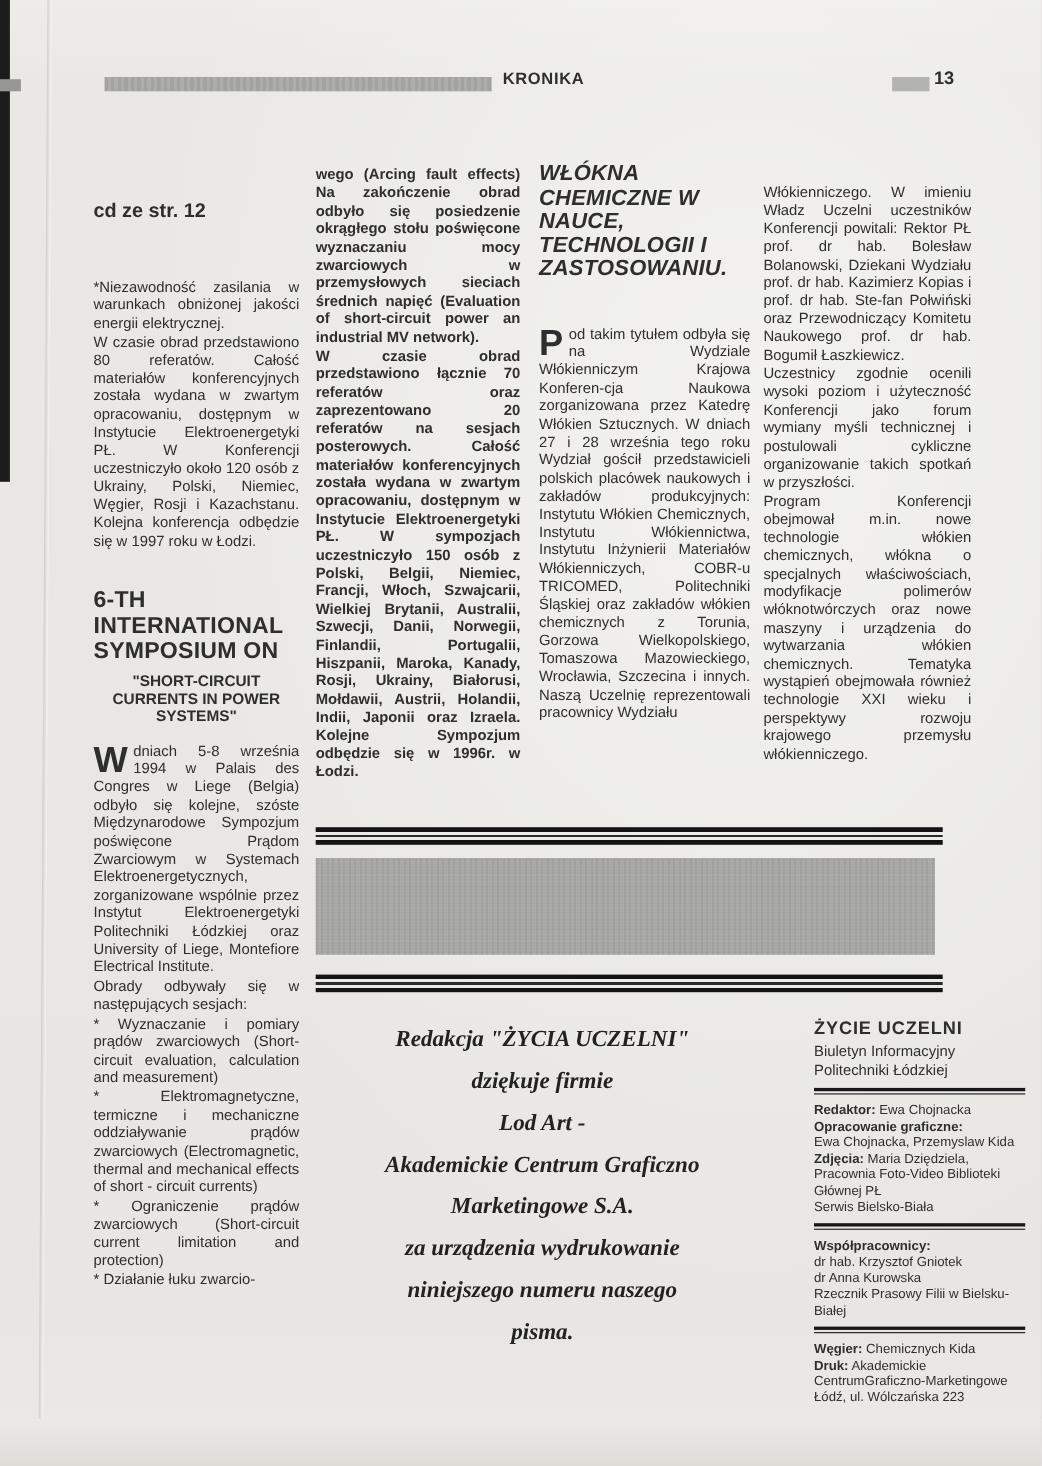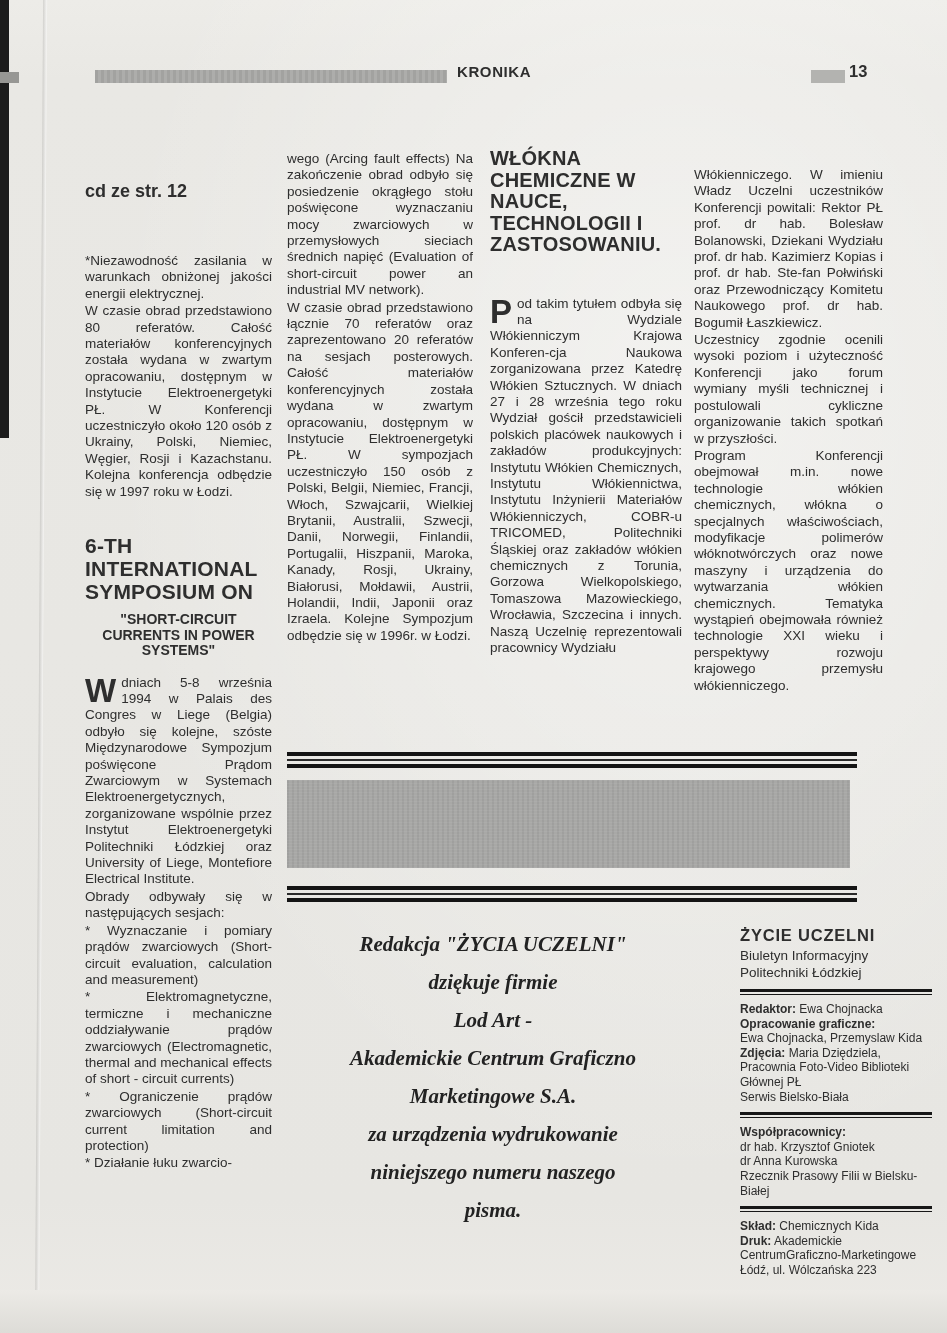--- a/index.html
+++ b/index.html
@@ -19,28 +19,28 @@
     background:linear-gradient(180deg,#eceae6,#dddcd7);}
   
   .kronika-bar{position:absolute;left:95px;top:70px;width:352px;height:13px;
     background:repeating-linear-gradient(90deg,#a2a2a0 0 3px,#adadab 3px 6px);}
   .kronika-label{position:absolute;left:457px;top:63px;font-weight:bold;font-size:15px;letter-spacing:0.6px;}
   .pageno-box{position:absolute;left:811px;top:70px;width:34px;height:13px;background:#b3b3b0;}
   .pageno{position:absolute;left:849px;top:62px;font-weight:bold;font-size:16.5px;}
   
   .col{position:absolute;}
   #col1{left:85px;top:143px;width:187px;margin-top:38px;}
-  #col2{left:287px;top:151px;width:186px;}
+  #col2{left:287px;top:151px;width:186px;font-weight:bold;}
   #col3{left:490px;top:148px;width:192px;}
   #col4{left:694px;top:167px;width:189px;}
   .col p{font-size:13.5px;line-height:16.4px;text-align:justify;margin:0;}
   .col p + p{margin-top:1px;}
   .cont-heading{font-size:18px;font-weight:bold;margin:0 0 51px 0;}
   .h-display{font-size:21px;line-height:23px;font-weight:bold;margin:34px 0 9px 0;letter-spacing:0.2px;}
-  .h-display3{font-size:20px;line-height:21.5px;font-weight:bold;margin:0 0 40px 0;letter-spacing:0.2px;}
+  .h-display3{font-size:20px;line-height:21.5px;font-weight:bold;margin:0 0 40px 0;letter-spacing:0.2px;font-style:italic;}
   .h-sub{font-size:14px;line-height:15.5px;font-weight:bold;text-align:center;margin:0 4px 16px 4px;}
   .dropcap{float:left;font-size:33px;line-height:27px;font-weight:bold;padding:2px 5px 0 0;}
   .bullet{margin-top:2px;}
   
   .rule-stripes{position:absolute;left:287px;width:570px;height:16px;
     background:linear-gradient(180deg,#141414 0 4px,transparent 4px 7px,#2a2a2a 7px 9px,transparent 9px 12px,#141414 12px 16px);}
   #rule1{top:752px;}
   #rule2{top:886px;}
   .photo{position:absolute;left:287px;top:780px;width:563px;height:88px;
     background:
@@ -129,20 +129,20 @@
     <div class="mast-line"><b></b><span>Ewa Chojnacka, Przemyslaw Kida</span></div>
     <div class="mast-line"><b>Zdjęcia:</b><span> Maria Dziędziela,</span></div>
     <div class="mast-line"><b></b><span>Pracownia Foto-Video Biblioteki Głównej PŁ</span></div>
     <div class="mast-line"><b></b><span>Serwis Bielsko-Biała</span></div>
     <div class="mast-rule"></div>
     <div class="mast-line"><b>Współpracownicy:</b><span></span></div>
     <div class="mast-line"><b></b><span>dr hab. Krzysztof Gniotek</span></div>
     <div class="mast-line"><b></b><span>dr Anna Kurowska</span></div>
     <div class="mast-line"><b></b><span>Rzecznik Prasowy Filii w Bielsku-Białej</span></div>
     <div class="mast-rule"></div>
-    <div class="mast-line"><b>Skład:</b><span> Chemicznych Kida</span></div>
+    <div class="mast-line"><b>Węgier:</b><span> Chemicznych Kida</span></div>
     <div class="mast-line"><b>Druk:</b><span> Akademickie</span></div>
     <div class="mast-line"><b></b><span>CentrumGraficzno-Marketingowe</span></div>
     <div class="mast-line"><b></b><span>Łódź, ul. Wólczańska 223</span></div>
   </div>
 
   <div class="bottom-paper"></div>
 </div>
 
 </body></html>

